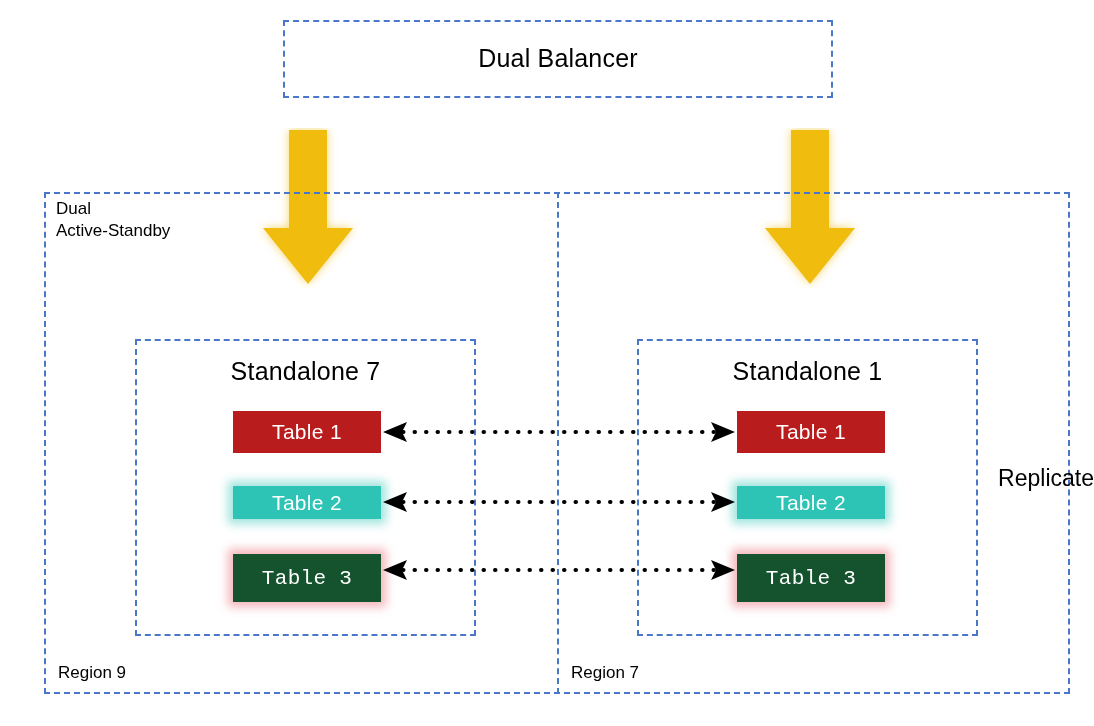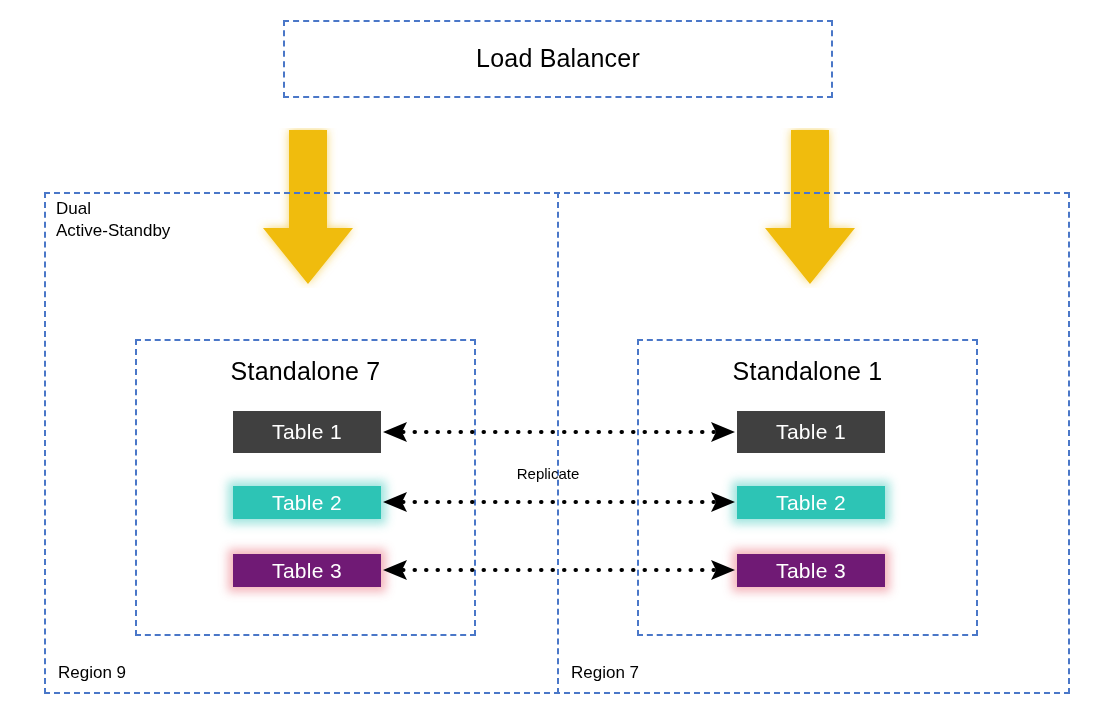--- a/index.html
+++ b/index.html
@@ -94,33 +94,34 @@
     display: flex;
     align-items: center;
     justify-content: center;
     color: #ffffff;
     font-size: 21px;
     letter-spacing: .3px;
     box-sizing: border-box;
     white-space: nowrap;
   }
   .chip-green {
-    background: #404040;
+    background: #b91c1c;
     height: 42px;
   }
   .chip-teal {
     background: #2dc4b5;
     height: 33px;
     box-shadow: 0 0 9px 5px rgba(45,196,181,0.45);
     text-align: right;
   }
   .chip-pink {
-    background: #701a75;
-    height: 33px;
+    background: #14532d;
+    height: 48px;
     box-shadow: 0 0 9px 5px rgba(228,80,95,0.42);
+    font-family: Liberation Mono, monospace;
   }
 
   
   .col-left  { left: 233px; width: 148px; }
   
   .col-right { left: 737px; width: 148px; }
 
   .row-1 { top: 411px; }
   .row-2 { top: 486px; }
   .row-3 { top: 554px; }
@@ -134,22 +135,22 @@
   }
   .replicate-arrow svg { display: block; }
   #rep-arrow-1 { top: 419px; }
   #rep-arrow-2 { top: 489px; }
   #rep-arrow-3 { top: 557px; }
 
   #replicate-label {
     position: absolute;
     left: 0; right: 0;
     top: 465px;
-    text-align: center;
-    font-size: 15px;
+    text-align: right;
+    font-size: 23px;
     color: #000;
   }
   #replicate-label .rl-inner {
     display: inline-block;
     margin-left: 2px;
   }
 
   
   .big-arrow {
     position: absolute;
@@ -160,21 +161,21 @@
   #big-arrow-left  { left: 256px; }
   #big-arrow-right { left: 758px; }
   .big-arrow svg { display: block; }
 </style>
 </head>
 <body>
 
 <div class="canvas">
 
   <div class="dashed-box" id="load-balancer">
-    <div class="lb-label">Load Balancer</div>
+    <div class="lb-label">Dual Balancer</div>
   </div>
 
   <div class="big-arrow" id="big-arrow-left">
     <svg width="104" height="160" viewBox="0 0 104 160" xmlns="http://www.w3.org/2000/svg">
       <defs>
         <filter id="glowY" x="-60%" y="-40%" width="220%" height="190%">
           <feDropShadow dx="0" dy="0" stdDeviation="5" flood-color="#f3c63a" flood-opacity="0.75"></feDropShadow>
         </filter>
       </defs>
       <path d="M 33 2 L 71 2 L 71 100 L 97 100 L 52 156 L 7 100 L 33 100 Z" fill="#f0bc0c" filter="url(#glowY)"></path>

